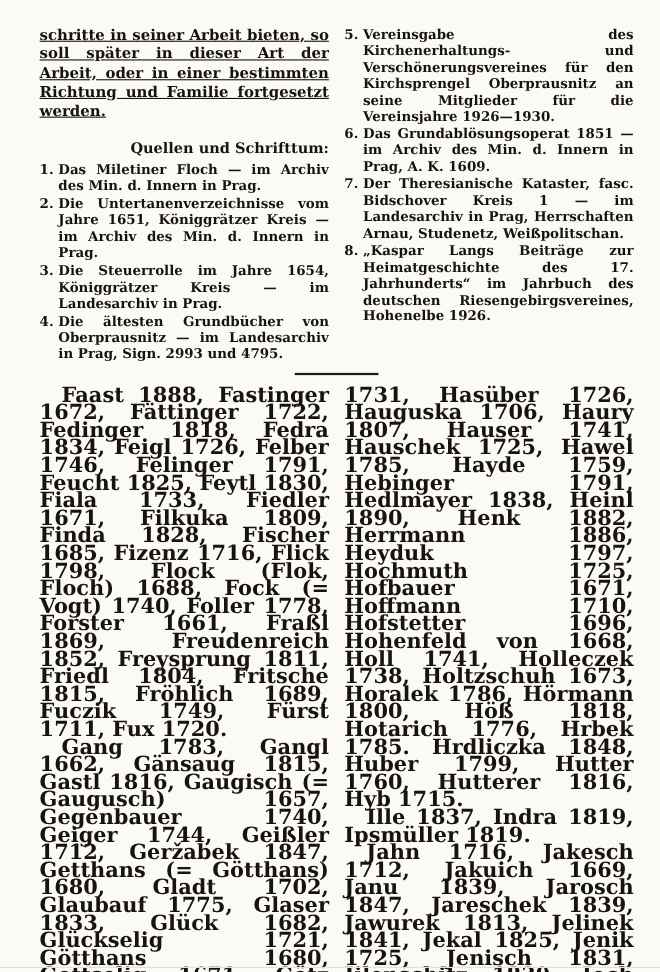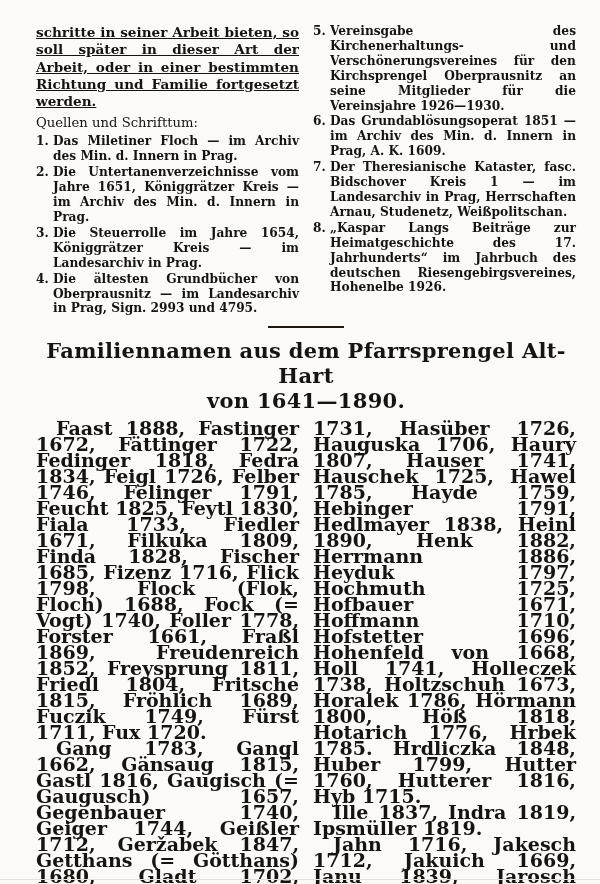--- a/index.html
+++ b/index.html
@@ -17,22 +17,22 @@
     text-align: center; font-weight: bold; font-size: 14px;
     letter-spacing: 2px; margin-bottom: 13px;
   }
   .top-section { display: flex; gap: 14px; }
   .col { flex: 1 1 0; min-width: 0; }
   .intro {
     margin: 0 0 5px 0; font-size: 13.6px; line-height: 17.3px;
     text-align: justify; font-weight: bold; text-decoration: underline;
   }
   .src-heading {
-    margin: 5px 0 4px 0; text-align: left;
-    font-size: 13.2px; font-weight: normal;
+    margin: 18px 0 4px 0; text-align: right;
+    font-size: 13.2px; font-weight: bold;
   }
   .src-list { }
   .src-item {
     display: flex; font-size: 12.2px; line-height: 14.9px;
     font-weight: bold; text-align: justify; margin-bottom: 1px;
   }
   .src-item .num { flex: 0 0 17px; }
   .src-item .txt { flex: 1 1 auto; min-width: 0; }
   .divider {
     width: 76px; height: 2px; background: #1d1812;
@@ -106,24 +106,20 @@
         <div class="src-item">
           <span class="num">8.</span>
           <span class="txt">„Kaspar Langs Beiträge zur Heimatgeschichte des 17. Jahrhunderts“ im Jahrbuch des deutschen Riesengebirgsvereines, Hohenelbe 1926.</span>
         </div>
       </div>
     </div>
   </div>
 
   <div class="divider"></div>
 
-  <h1 class="title">
-    <span>Familiennamen aus dem Pfarrsprengel Alt-Hart</span><br>
-    <span>von 1641—1890.</span>
-  </h1>
 
 
   <div class="body-cols">
     <div class="col">
       <p class="para">Faast 1888, Fastinger 1672, Fättinger 1722, Fedinger 1818, Fedra 1834, Feigl 1726, Felber 1746, Felinger 1791, Feucht 1825, Feytl 1830, Fiala 1733, Fiedler 1671, Filkuka 1809, Finda 1828, Fischer 1685, Fizenz 1716, Flick 1798, Flock (Flok, Floch) 1688, Fock (= Vogt) 1740, Foller 1778, Forster 1661, Fraßl 1869, Freudenreich 1852, Freysprung 1811, Friedl 1804, Fritsche 1815, Fröhlich 1689, Fuczik 1749, Fürst 1711, Fux 1720.</p>
       <p class="para">Gang 1783, Gangl 1662, Gänsaug 1815, Gastl 1816, Gaugisch (= Gaugusch) 1657, Gegenbauer 1740, Geiger 1744, Geißler 1712, Geržabek 1847, Getthans (= Götthans) 1680, Gladt 1702, Glaubauf 1775, Glaser 1833, Glück 1682, Glückselig 1721, Götthans 1680, Gottselig 1671, Götz 1825, Graf 1803, Gregorich 1779, Gritsch (Gritz) 1657, Gron 1653, Großer 1689, Grüll 1871, Grummler 1819, Grün 1821, Gutschy 1683, Guttmann 1669.</p>
 
     </div>
     <div class="col">
       <p class="para noindent">1731, Hasüber 1726, Hauguska 1706, Haury 1807, Hauser 1741, Hauschek 1725, Hawel 1785, Hayde 1759, Hebinger 1791, Hedlmayer 1838, Heinl 1890, Henk 1882, Herrmann 1886, Heyduk 1797, Hochmuth 1725, Hofbauer 1671, Hoffmann 1710, Hofstetter 1696, Hohenfeld von 1668, Holl 1741, Holleczek 1738, Holtzschuh 1673, Horalek 1786, Hörmann 1800, Höß 1818, Hotarich 1776, Hrbek 1785. Hrdliczka 1848, Huber 1799, Hutter 1760, Hutterer 1816, Hyb 1715.</p>

